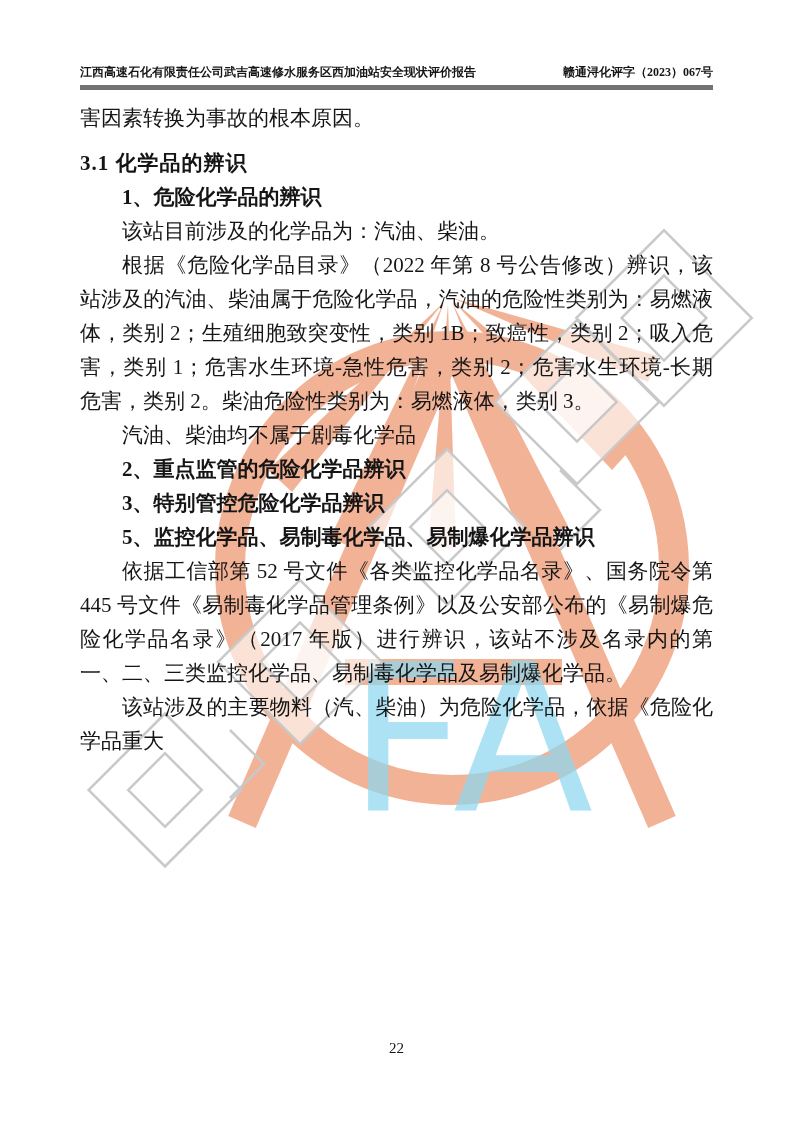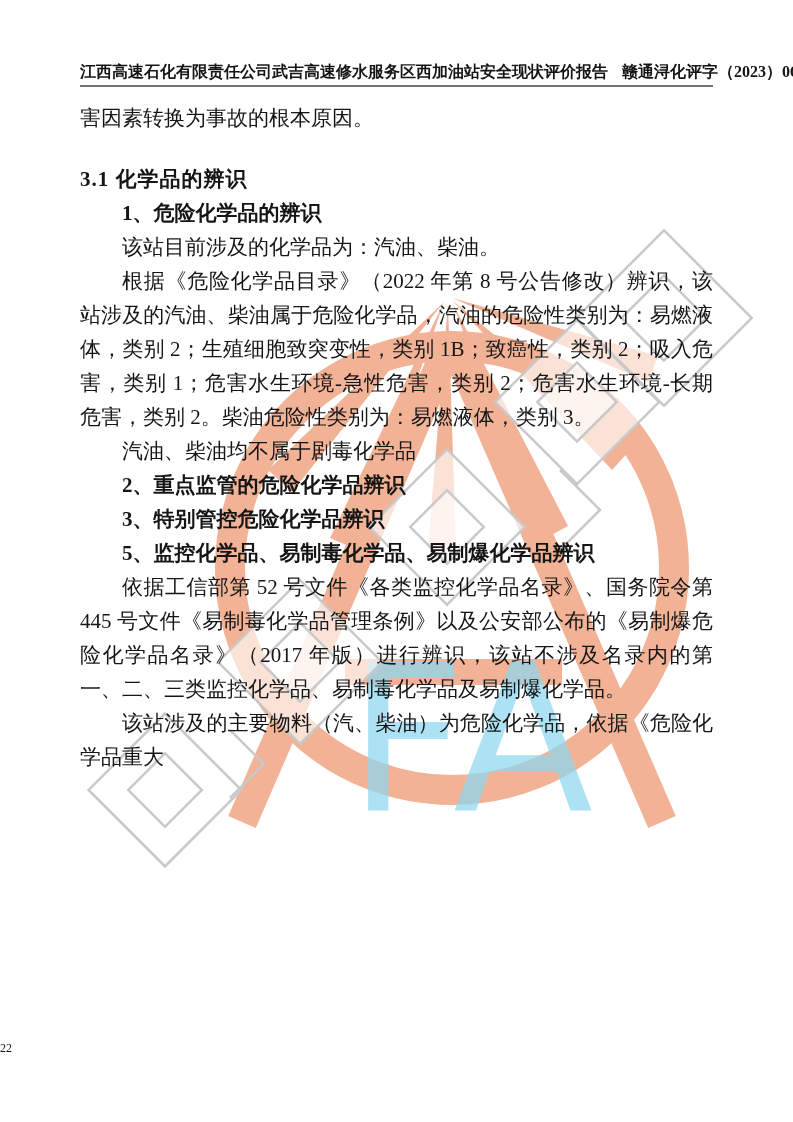--- a/index.html
+++ b/index.html
@@ -11,40 +11,40 @@
     overflow:hidden;
     font-family:"Liberation Serif","DejaVu Serif",serif;
     color:#151515;
   }
   
   .wm{position:absolute;left:0;top:0;width:793px;height:1122px;z-index:0;pointer-events:none;}
   
   .doc-header{
     position:absolute;left:80px;right:80px;top:62px;z-index:2;
     display:flex;justify-content:space-between;align-items:flex-end;
-    border-bottom:2px solid #737373;
+    border-bottom:5px solid #737373;
     padding-bottom:3px;
-    font-weight:bold;font-size:16px;line-height:20px;
+    font-weight:bold;font-size:12px;line-height:20px;
     white-space:nowrap;
   }
   .doc-header .right{margin-left:14px;}
   
   .doc-body{
     position:absolute;left:80px;right:80px;top:101px;z-index:2;
     font-size:21px;line-height:34px;
     text-align:justify;
   }
   .p{text-indent:2em;}
   .p0{text-indent:0;}
-  .h-sec{font-weight:bold;margin-top:27px;letter-spacing:1px;}
+  .h-sec{font-weight:bold;margin-top:11px;letter-spacing:1px;}
   .h-sub{font-weight:bold;text-indent:2em;}
   
   .doc-footer{
     position:absolute;left:0;right:0;top:1038px;z-index:2;
-    text-align:left;font-size:12px;line-height:20px;
+    text-align:center;font-size:15px;line-height:20px;
   }
 </style>
 </head>
 <body>
 
 <div class="page">
 
   <svg class="wm" viewBox="0 0 793 1122" width="793" height="1122" aria-hidden="true">
 
     <g opacity="0.8">

